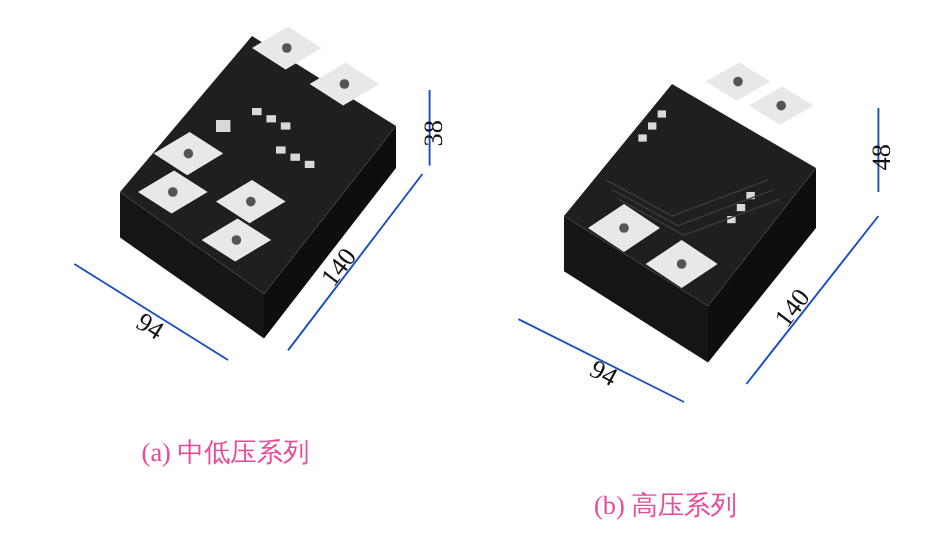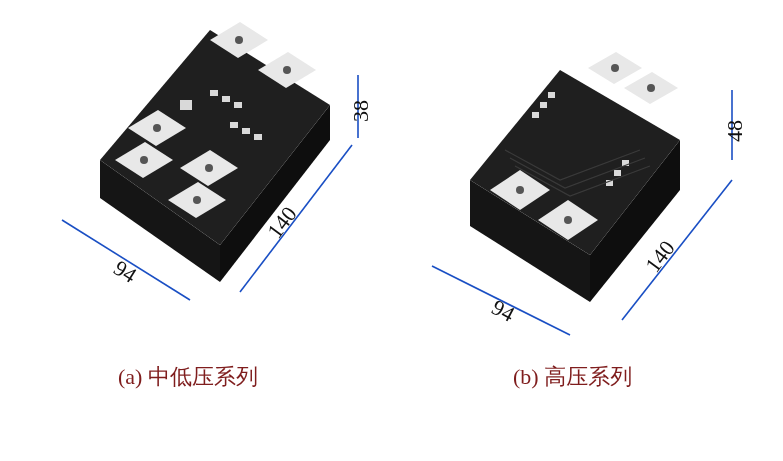--- a/index.html
+++ b/index.html
@@ -3,24 +3,24 @@
   <meta charset="utf-8">
   <style>
     html, body { margin: 0; padding: 0; background: #ffffff; }
     body { width: 783px; height: 461px; position: relative; overflow: hidden;
            font-family: "Liberation Serif", "DejaVu Serif", serif; }
     .panel { position: absolute; }
     #panel-a { left: 40px; top: 10px; width: 350px; height: 330px; }
     #panel-b { left: 410px; top: 30px; width: 350px; height: 320px; }
     svg { position: absolute; left: 0; top: 0; overflow: visible; }
     .dim-text { font-family: "Liberation Serif", "DejaVu Serif", serif; font-size: 22px; fill: #111111; }
-    .caption { position: absolute; top: 362px; font-size: 22px; color: #7f1d1d;
+    .caption { position: absolute; top: 362px; font-size: 22px; color: #ec4899;
                font-family: "Liberation Serif", "DejaVu Serif", serif; white-space: nowrap; }
     #caption-a { left: 118px; }
-    #caption-b { left: 513px; }
+    #caption-b { left: 495px; margin-top: 44px; }
   </style>
 </head>
 <body>
 
 <div class="panel" id="panel-a">
   <svg width="350" height="330" viewBox="0 0 350 330">
 
     <polygon points="60,150 170,20 290,95 180,235" fill="#1f1f1f"></polygon>
 
     <polygon points="180,235 290,95 290,130 180,272" fill="#0e0e0e"></polygon>

